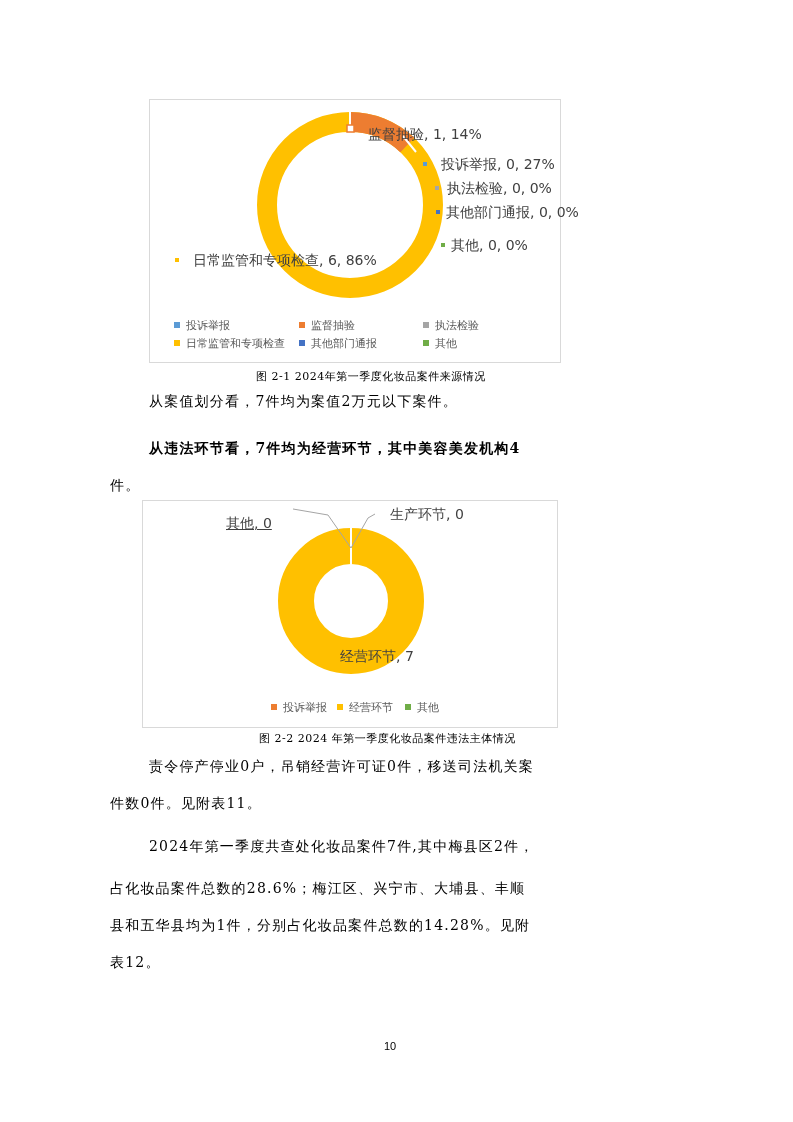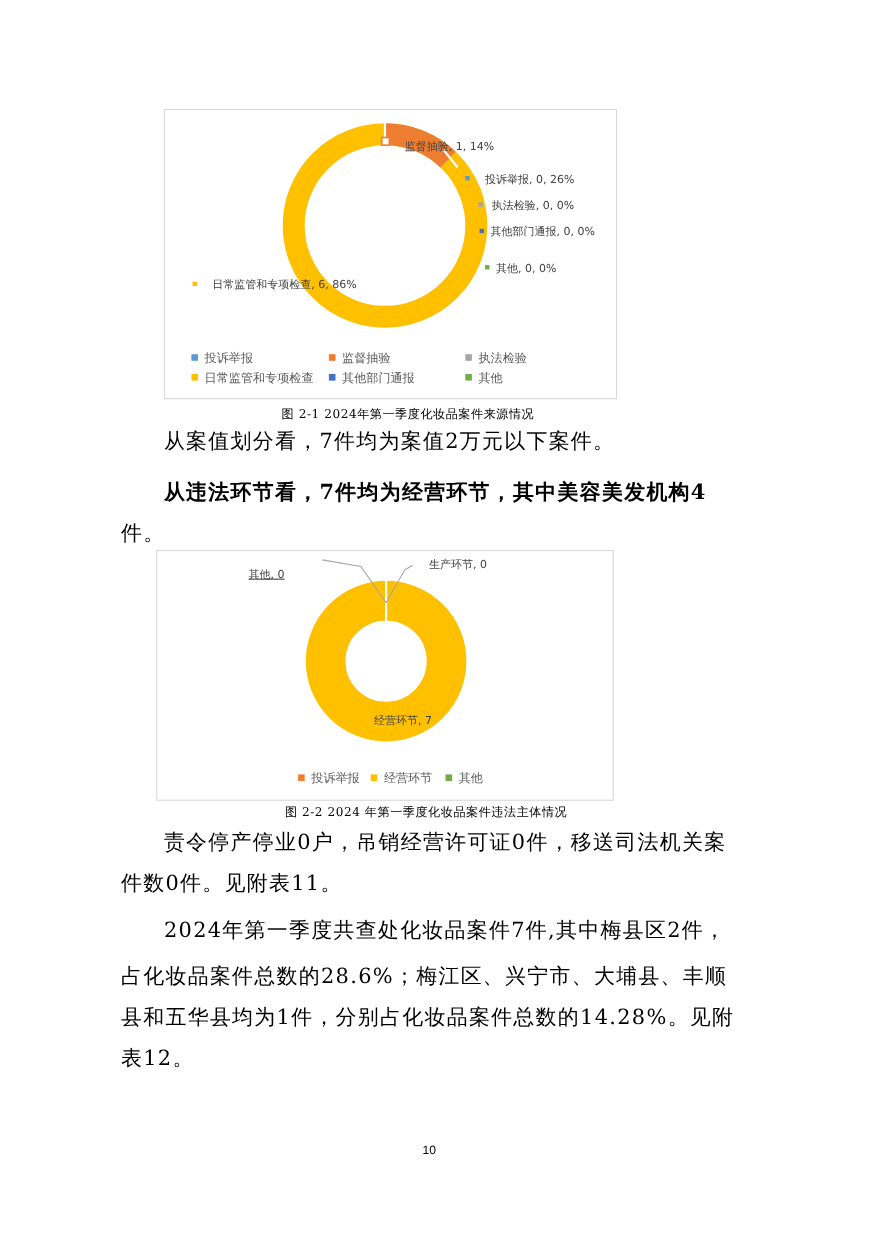--- a/index.html
+++ b/index.html
@@ -1,39 +1,39 @@
 <!DOCTYPE html>
 <html><head>
 <meta charset="utf-8">
 <style>
   html, body { margin:0; padding:0; background:#ffffff; }
   body { width:793px; height:1122px; position:relative; overflow:hidden; font-family:"DejaVu Serif","Liberation Serif",serif; color:#000; }
   .chart-box { position:absolute; border:1px solid #d9d9d9; background:#fff; }
-  .lbl { position:absolute; font-family:"DejaVu Sans","Liberation Sans",sans-serif; font-size:10px; color:#404040; white-space:nowrap; }
+  .lbl { position:absolute; font-family:"DejaVu Sans","Liberation Sans",sans-serif; font-size:14px; color:#404040; white-space:nowrap; }
   .sw { display:inline-block; width:6px; height:6px; margin-right:6px; vertical-align:middle; position:relative; top:-1px; }
   .legend-item { position:absolute; font-family:"DejaVu Sans","Liberation Sans",sans-serif; font-size:11px; color:#595959; white-space:nowrap; }
   .caption { position:absolute; font-size:11px; color:#000; white-space:nowrap; letter-spacing:0.5px; }
-  .para { position:absolute; font-size:19px; line-height:36px; white-space:nowrap; letter-spacing:1.2px; }
+  .para { position:absolute; font-size:14px; line-height:36px; white-space:nowrap; letter-spacing:1.2px; }
   .pagenum { position:absolute; left:384px; top:1040px; font-family:Liberation Sans, sans-serif; font-size:11px; }
 </style>
 </head>
 <body>
 
 <div class="chart-box" style="left:149px; top:99px; width:410px; height:262px;">
   <svg width="410" height="262" style="position:absolute;left:0;top:0;">
 
     <circle cx="200" cy="105" r="83" fill="none" stroke="#ffc000" stroke-width="20"></circle>
 
     <path d="M200,22 A83,83 0 0,1 257.3,45 " fill="none" stroke="#ed7d31" stroke-width="20"></path>
     <line x1="200" y1="10" x2="200" y2="34" stroke="#fff" stroke-width="2"></line>
     <line x1="253" y1="36" x2="266" y2="52" stroke="#fff" stroke-width="2"></line>
     <rect x="197" y="25" width="7" height="7" fill="#fff" stroke="#ed7d31" stroke-width="1.5"></rect>
   </svg>
   <div class="lbl" style="left:218px; top:26px;">监督抽验, 1, 14%</div>
-  <div class="lbl" style="left:273px; top:56px;"><span class="sw" style="background:#5b9bd5;width:4px;height:4px;margin-right:14px;"></span><span>投诉举报, 0, 26%</span></div>
+  <div class="lbl" style="left:273px; top:56px;"><span class="sw" style="background:#5b9bd5;width:4px;height:4px;margin-right:14px;"></span><span>投诉举报, 0, 27%</span></div>
   <div class="lbl" style="left:285px; top:80px;"><span class="sw" style="background:#a5a5a5;width:4px;height:4px;margin-right:8px;"></span><span>执法检验, 0, 0%</span></div>
   <div class="lbl" style="left:286px; top:104px;"><span class="sw" style="background:#4472c4;width:4px;height:4px;"></span><span>其他部门通报, 0, 0%</span></div>
   <div class="lbl" style="left:291px; top:117px;margin-top:20px;"><span class="sw" style="background:#70ad47;width:4px;height:4px;"></span><span>其他, 0, 0%</span></div>
   <div class="lbl" style="left:25px; top:152px;"><span class="sw" style="background:#ffc000;width:4px;height:4px;margin-right:14px;"></span><span>日常监管和专项检查, 6, 86%</span></div>
 
   <div class="legend-item" style="left:24px; top:218px;"><span class="sw" style="background:#5b9bd5;"></span><span>投诉举报</span></div>
   <div class="legend-item" style="left:149px; top:218px;"><span class="sw" style="background:#ed7d31;"></span><span>监督抽验</span></div>
   <div class="legend-item" style="left:273px; top:218px;"><span class="sw" style="background:#a5a5a5;"></span><span>执法检验</span></div>
   <div class="legend-item" style="left:24px; top:236px;"><span class="sw" style="background:#ffc000;"></span><span>日常监管和专项检查</span></div>
   <div class="legend-item" style="left:149px; top:236px;"><span class="sw" style="background:#4472c4;"></span><span>其他部门通报</span></div>

